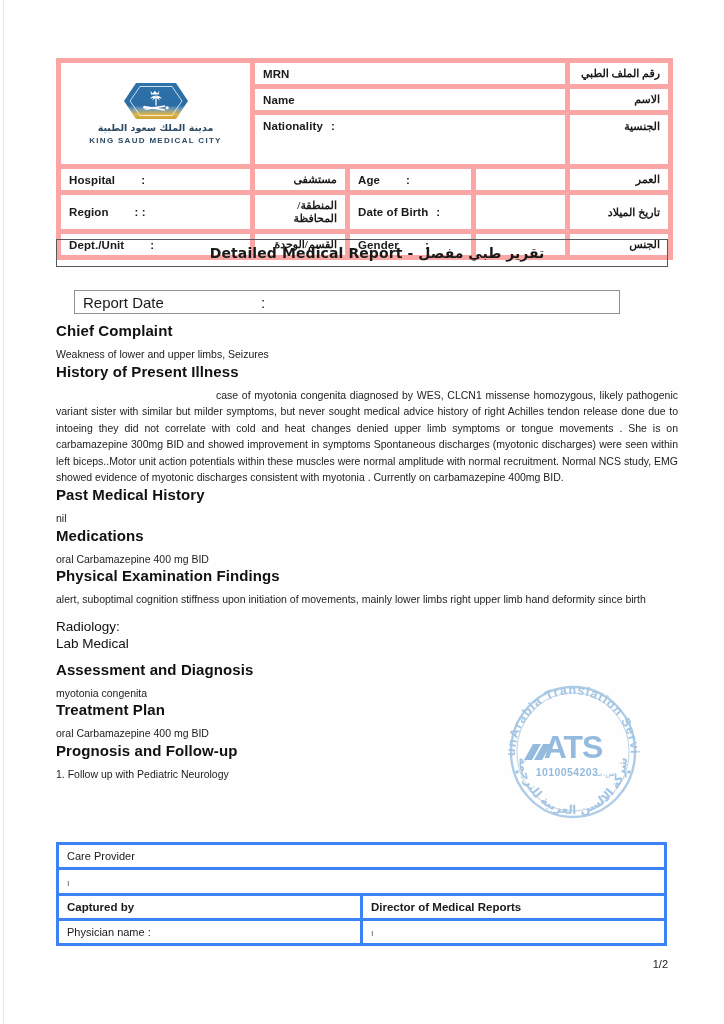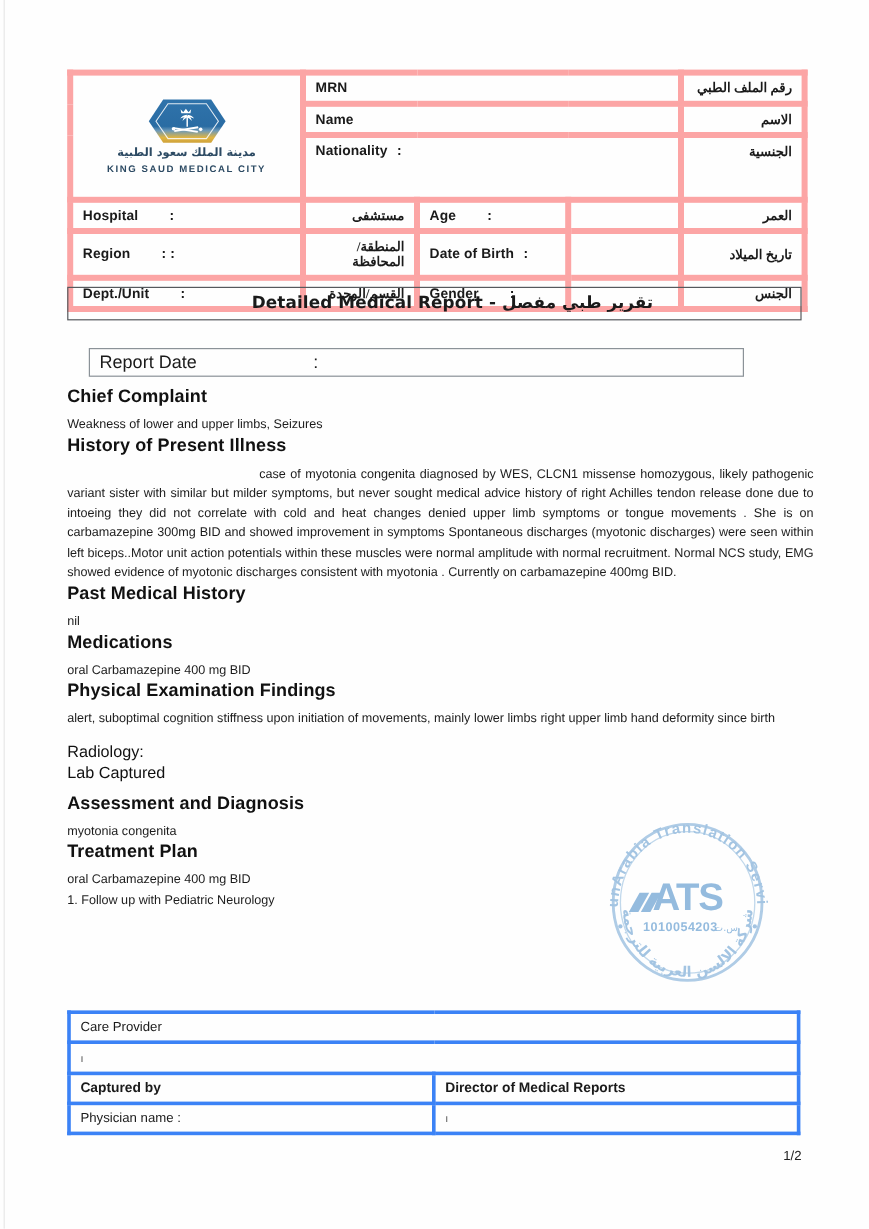--- a/index.html
+++ b/index.html
@@ -323,28 +323,29 @@
     <h2 class="sec sec-gap">Past Medical History</h2>
     <p class="body">nil</p>
 
     <h2 class="sec sec-gap">Medications</h2>
     <p class="body">oral Carbamazepine 400 mg BID</p>
 
     <h2 class="sec sec-gap">Physical Examination Findings</h2>
     <p class="body">alert, suboptimal cognition stiffness upon initiation of movements, mainly lower limbs right upper limb hand deformity since birth</p>
 
     <h3 class="plain" style="margin-top:11px;">Radiology:</h3>
-    <h3 class="plain second">Lab Captured</h3>
+    <h3 class="plain second">Lab Medical</h3>
 
     <h2 class="sec">Assessment and Diagnosis</h2>
     <p class="body">myotonia congenita</p>
 
     <h2 class="sec sec-gap">Treatment Plan</h2>
     <p class="body">oral Carbamazepine 400 mg BID</p>
 
+    <h2 class="sec sec-gap">Prognosis and Follow-up</h2>
     <p class="body">1. Follow up with Pediatric Neurology</p>
   </div>
 
   <div class="stamp">
     <svg width="152" height="148" viewBox="0 0 152 148" xmlns="http://www.w3.org/2000/svg">
       <defs>
         <path id="arcTop" d="M 18,80 A 58,62 0 0 1 134,80"></path>
         <path id="arcBot" d="M 22,80 A 54,58 0 0 0 130,80"></path>
       </defs>
       <ellipse cx="76" cy="76" rx="62" ry="65" fill="none" stroke="#a9c8e4" stroke-width="2.4"></ellipse>

